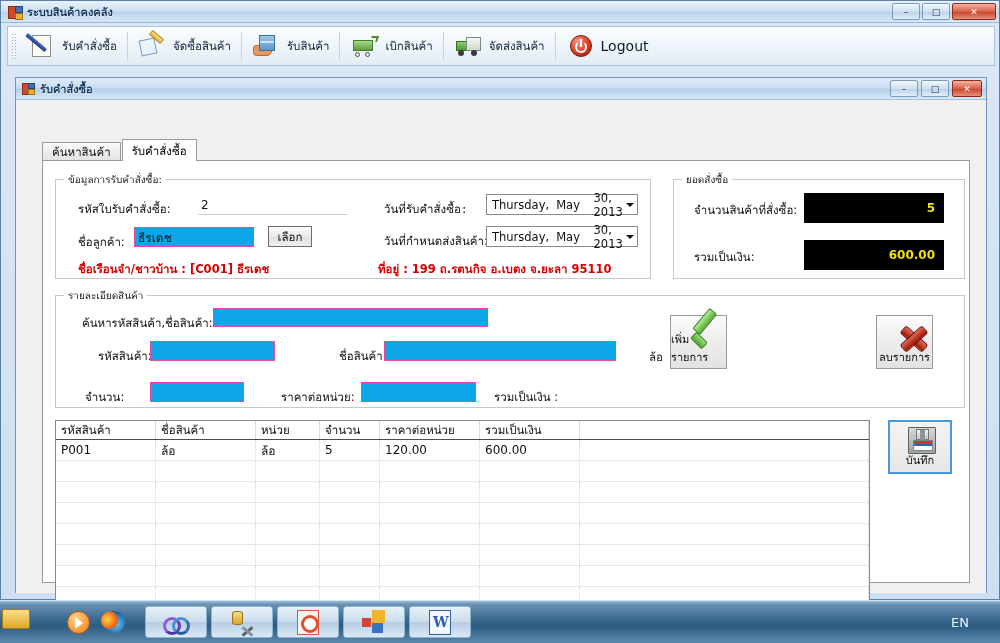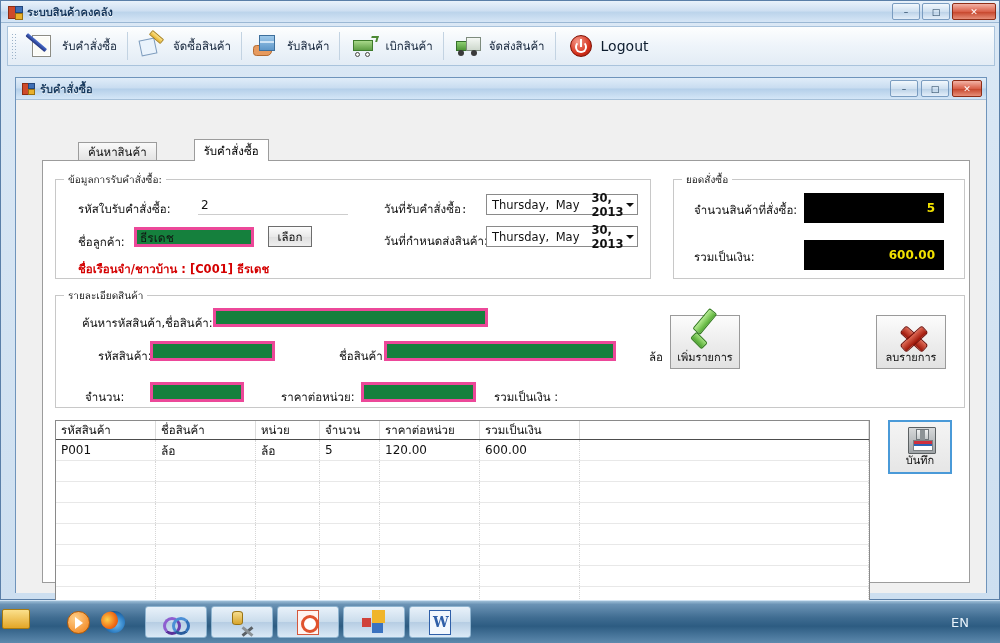--- a/index.html
+++ b/index.html
@@ -190,57 +190,56 @@
   .tabstrip {
     position: absolute; left: 26px; top: 40px; right: 16px; bottom: 10px;
   }
   .tabs { position: absolute; left: 0; top: 0; display: flex; align-items: flex-end; height: 21px; }
   .tab {
     height: 19px; padding: 0 9px; font-size: 11.5px; color: #111;
     display: flex; align-items: center; cursor: pointer;
     border: 1px solid #9c9c9c; border-bottom: none;
     background: linear-gradient(#fafafa, #e2e2e2);
     margin-right: 1px;
-    margin-left: 36px;
   }
   .tab.active {
     height: 22px; background: #ffffff; border-color: #9c9c9c;
     position: relative; z-index: 3; color: #000;
   }
   .tabpanel {
     position: absolute; left: 0; top: 20px; right: 0; bottom: 0;
     background: #ffffff; border: 1px solid #9c9c9c;
   }
 
   
   .gbox { position: absolute; border: 1px solid #c8c8c8; }
   .gbox > .gtitle {
     position: absolute; top: -8px; left: 8px; padding: 0 4px;
     background: #ffffff; font-size: 10px; color: #1a1a1a;
   }
   .lbl { position: absolute; font-size: 11.5px; color: #111; white-space: nowrap; }
   .lbl-red { color: #d40000; font-weight: bold; }
 
   .tbox {
-    position: absolute; background: #15803d;
-    border: 3px solid #ec4899; font-size: 12px; color: #111;
+    position: absolute; background: #0ea5e9;
+    border: 1px solid #ec4899; font-size: 12px; color: #111;
     padding: 1px 3px; display: flex; align-items: center;
     font-family: "DejaVu Sans", "Liberation Sans", sans-serif;
   }
   .tbox.flat { border: none; border-bottom: 1px solid #cdcdcd; background: #ffffff; }
 
   .dtp {
     position: absolute; height: 21px; background: #ffffff;
     border: 1px solid #8a8a8a; display: flex; align-items: center;
     font-size: 11.5px; color: #111; cursor: pointer;
   }
   .dtp .dt-day { width: 62px; padding-left: 5px; }
   .dtp .dt-comma { width: 12px; }
   .dtp .dt-mon { width: 42px; }
-  .dtp .dt-rest { flex: 1; font-weight: bold; }
+  .dtp .dt-rest { flex: 1; }
   .dtp .dt-arrow {
     width: 16px; display: flex; align-items: center; justify-content: center;
   }
   .caret {
     width: 0; height: 0; border-left: 4px solid transparent;
     border-right: 4px solid transparent; border-top: 4px solid #111;
   }
 
   .btn {
     position: absolute; background: linear-gradient(#fcfcfc, #e9e9e9 50%, #dedede 51%, #efefef);
@@ -249,21 +248,21 @@
   }
 
   .blackbox {
     position: absolute; background: #000000; border: 1px solid #000;
     color: #f2e200; font-size: 12px; display: flex; align-items: center;
     justify-content: flex-end; padding-right: 8px; font-weight: bold;
   }
 
   
   .abtn {
-    position: absolute; width: 70px; height: 54px;
+    position: absolute; width: 57px; height: 54px;
     background: linear-gradient(#fcfcfc, #ececec 55%, #e2e2e2);
     border: 1px solid #9a9a9a;
     display: flex; flex-direction: column; align-items: center; justify-content: flex-end;
     cursor: pointer; padding-bottom: 2px;
   }
   .abtn-label { font-size: 11px; color: #111; }
   .abtn-ico { position: absolute; left: 0; right: 0; top: 4px; height: 32px; }
 
   .check-ico { position: absolute; left: 18px; top: 4px; width: 36px; height: 28px; }
   .check-ico::before {
@@ -594,20 +593,21 @@
             <div class="dtp" style="left:430px; top:46px; width:152px;">
               <span class="dt-day">Thursday</span>
               <span class="dt-comma">,</span>
               <span class="dt-mon">May</span>
               <span class="dt-rest">30, 2013</span>
               <span class="dt-arrow">
                   <span class="caret"></span>
                 </span>
             </div>
 
+            <span class="lbl lbl-red" style="left:322px; top:80px;">ที่อยู่ : 199 ถ.รตนกิจ อ.เบตง จ.ยะลา 95110</span>
           </div>
 
           <div class="gbox" style="left:630px; top:18px; width:292px; height:100px;">
             <span class="gtitle">ยอดสั่งซื้อ</span>
 
             <span class="lbl" style="left:20px; top:21px;">จำนวนสินค้าที่สั่งซื้อ:</span>
             <div class="blackbox" style="left:130px; top:13px; width:140px; height:30px;">
               <span>5</span>
             </div>
 

